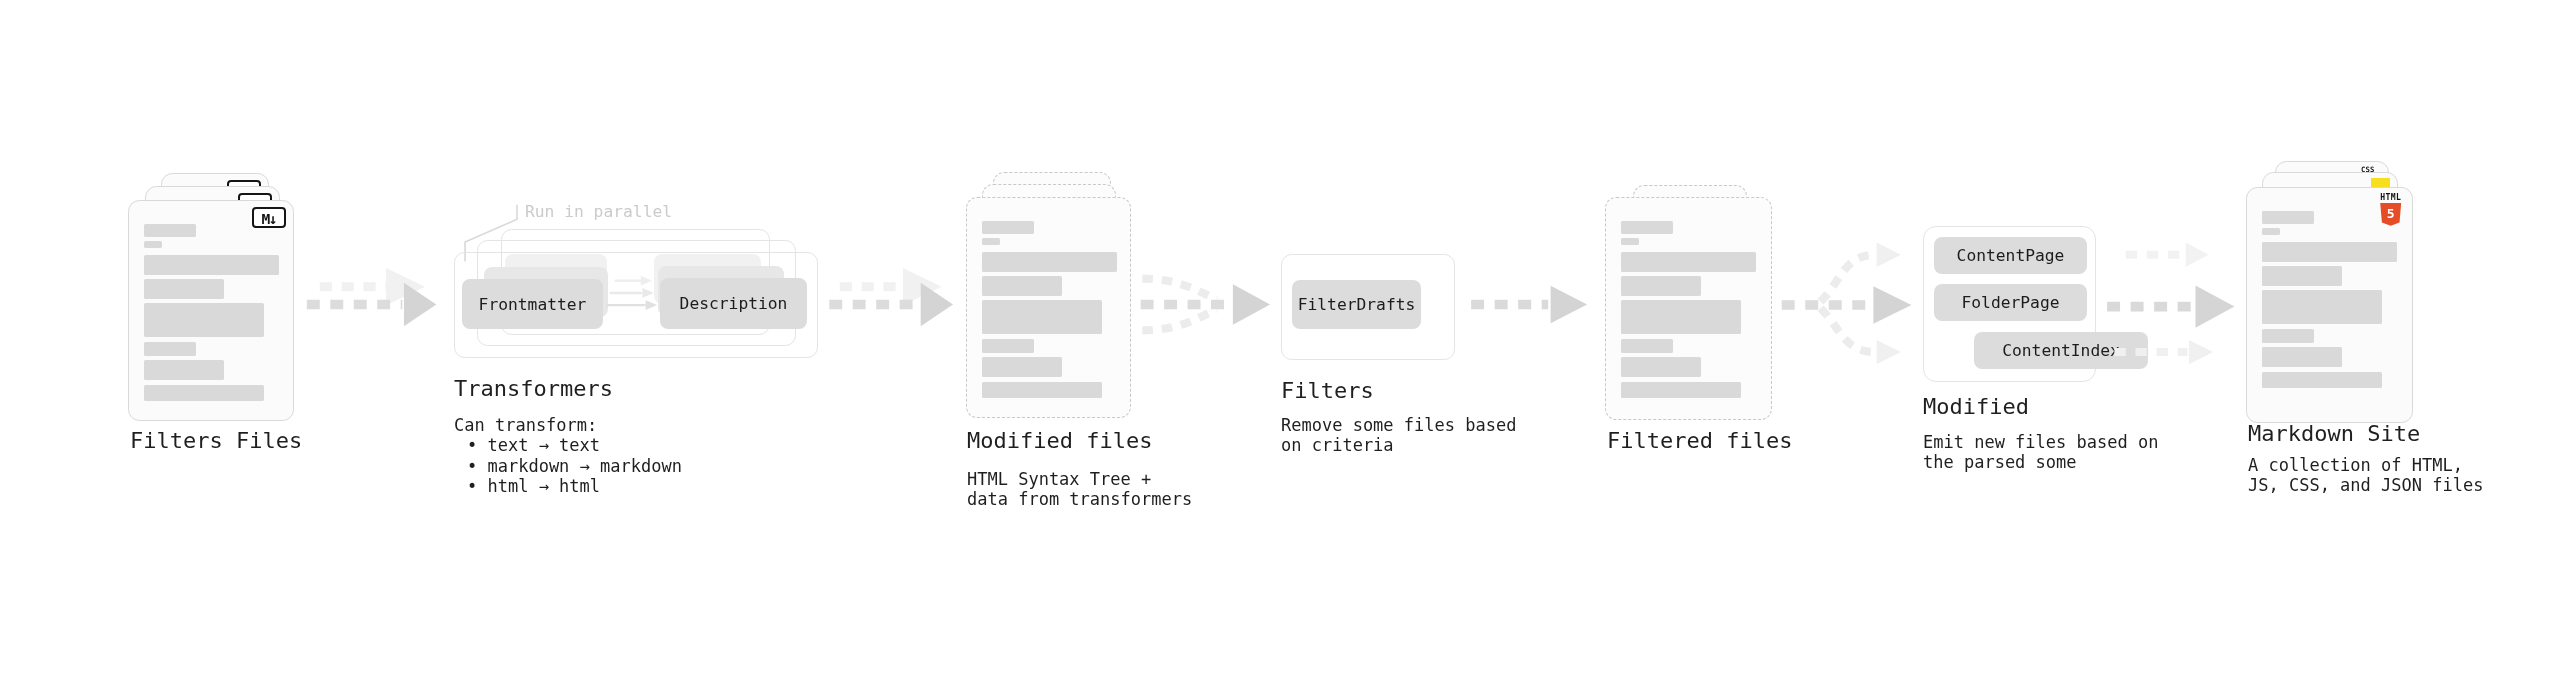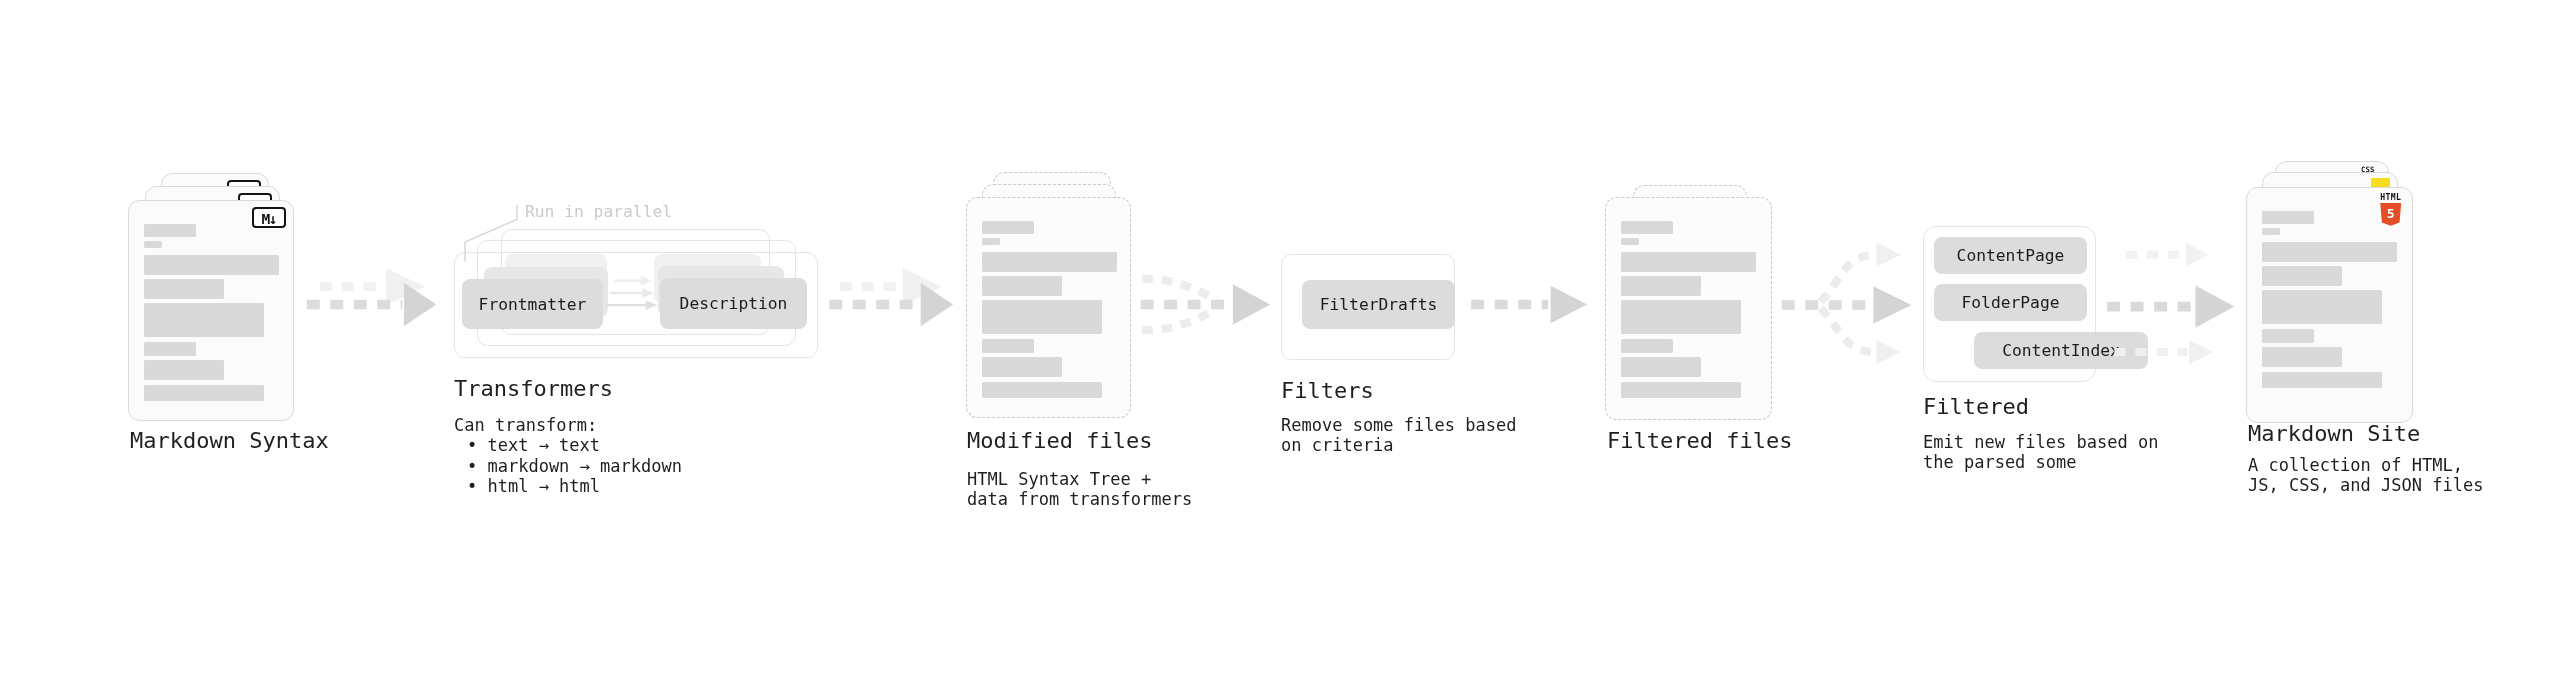--- a/index.html
+++ b/index.html
@@ -54,21 +54,21 @@
       <div class="md-badge">M↓</div>
     <div class="bar" style="top: 23px; height: 13px; width: 52px;"></div>
         <div class="bar" style="top: 40px; height: 6.5px; width: 18.7px;"></div>
         <div class="bar" style="top: 54px; height: 19.5px; width: 135px;"></div>
         <div class="bar" style="top: 78px; height: 19.5px; width: 80px;"></div>
         <div class="bar" style="top: 102px; height: 34px; width: 120px;"></div>
         <div class="bar" style="top: 141px; height: 14px; width: 52px;"></div>
         <div class="bar" style="top: 159px; height: 19.5px; width: 80px;"></div>
         <div class="bar" style="top: 184px; height: 16.3px; width: 120px;"></div>
       </div>
-    <div class="title" style="left:130px;top:428px;">Markdown Syntax</div>
+    <div class="title" style="left:130px;top:428px;">Filters Files</div>
   </div>
 
   <svg style="left:299px;top:260px;" width="171" height="89" viewBox="0 0 210 110">
     <line x1="25" y1="33" x2="107" y2="33" stroke="#f1f1f1" stroke-width="11" stroke-dasharray="15 12"></line>
     <polygon points="107,10 155,33 107,56" fill="#f1f1f1"></polygon>
     <line x1="9" y1="55" x2="127" y2="55" stroke="#dcdcdc" stroke-width="12" stroke-dasharray="16 13"></line>
     <polygon points="129,28 169,55 129,82" fill="#d4d4d4"></polygon>
   </svg>
 
   <div>
@@ -136,21 +136,21 @@
 
   <svg style="left:1134px;top:260px;" width="146" height="89" viewBox="0 0 180 110">
     <path d="M 10,23 C 55,23 78,38 102,49" fill="none" stroke="#ececec" stroke-width="10" stroke-dasharray="13 11"></path>
     <path d="M 10,87 C 55,87 78,72 102,61" fill="none" stroke="#ececec" stroke-width="10" stroke-dasharray="13 11"></path>
     <line x1="8" y1="55" x2="120" y2="55" stroke="#dcdcdc" stroke-width="12" stroke-dasharray="16 13"></line>
     <polygon points="122,30 168,55 122,80" fill="#d4d4d4"></polygon>
   </svg>
 
   <div>
     <div class="obox" style="left:1281px;top:254px;width:174px;height:106px;"></div>
-    <div class="chip" style="left:1292px;top:280px;width:153px;height:49px;margin-left:10px;">FilterDrafts</div>
+    <div class="chip" style="left:1292px;top:280px;width:129px;height:49px;">FilterDrafts</div>
     <div class="title" style="left:1281px;top:378px;">Filters</div>
     <div class="sub" style="left:1281px;top:415px;">
       <div>Remove some files based</div>
       <div>on criteria</div>
     </div>
   </div>
 
   <svg style="left:1467px;top:268px;" width="134" height="73" viewBox="0 0 165 90">
     <line x1="5" y1="45" x2="100" y2="45" stroke="#dadada" stroke-width="12" stroke-dasharray="16 13"></line>
     <polygon points="103,22 148,45 103,68" fill="#d4d4d4"></polygon>
@@ -178,21 +178,21 @@
     <polygon points="124,133 154,148 124,163" fill="#f0f0f0"></polygon>
     <line x1="7" y1="90" x2="118" y2="90" stroke="#dcdcdc" stroke-width="12" stroke-dasharray="16 13"></line>
     <polygon points="120,67 167,90 120,113" fill="#d4d4d4"></polygon>
   </svg>
 
   <div>
     <div class="obox" style="left:1923px;top:226px;width:173px;height:156px;border-radius:13px;"></div>
     <div class="chip" style="left:1934px;top:237px;width:153px;height:37px;">ContentPage</div>
     <div class="chip" style="left:1934px;top:284px;width:153px;height:37px;">FolderPage</div>
     <div class="chip" style="left:1974px;top:332px;width:174px;height:37px;">ContentIndex</div>
-    <div class="title" style="left:1923px;top:394px;">Filtered</div>
+    <div class="title" style="left:1923px;top:394px;">Modified</div>
     <div class="sub" style="left:1923px;top:432px;">
       <div>Emit new files based on</div>
       <div>the parsed some</div>
     </div>
   </div>
 
   <svg style="left:2103px;top:232px;" width="142" height="146" viewBox="0 0 175 180">
     <line x1="28" y1="28" x2="100" y2="28" stroke="#f2f2f2" stroke-width="10" stroke-dasharray="14 12"></line>
     <polygon points="102,13 130,28 102,43" fill="#f2f2f2"></polygon>
     <line x1="5" y1="92" x2="110" y2="92" stroke="#d9d9d9" stroke-width="12" stroke-dasharray="16 13"></line>

